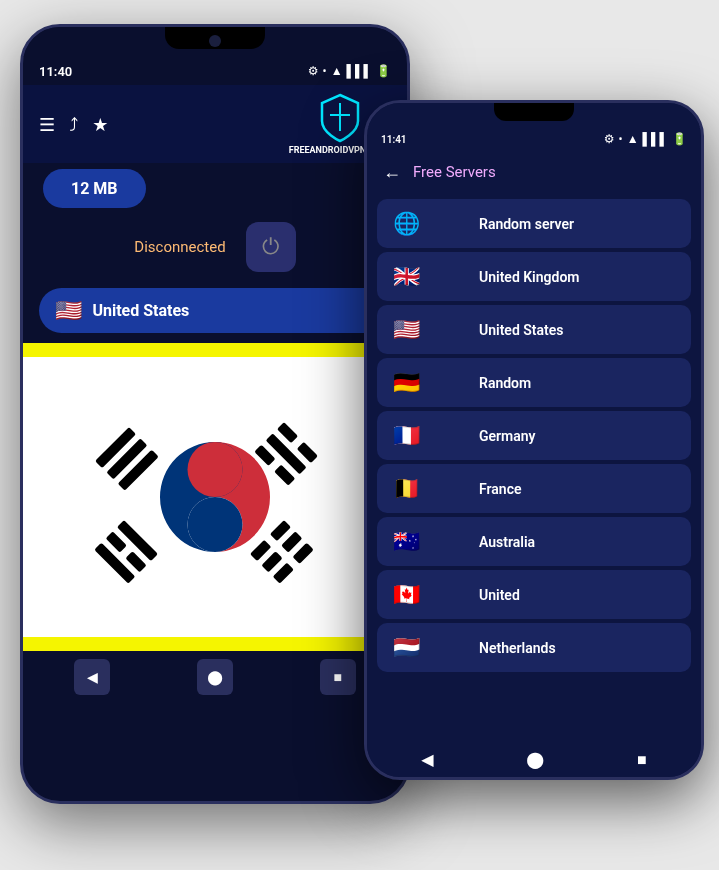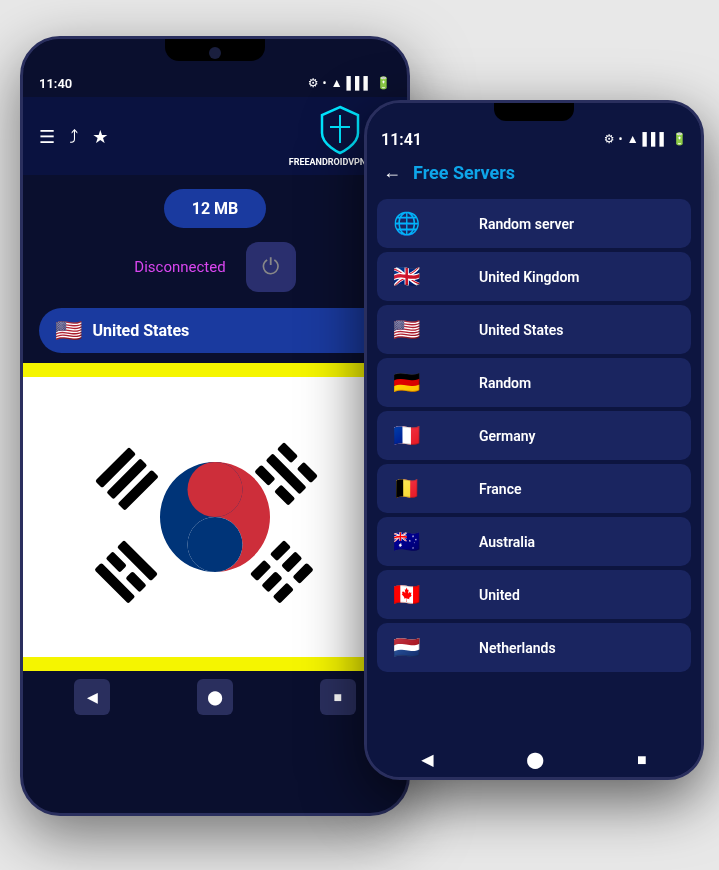--- a/index.html
+++ b/index.html
@@ -16,21 +16,21 @@
     }
 
     
     .phone-left {
       width: 390px;
       height: 780px;
       background: #0a0f2e;
       border-radius: 40px;
       position: absolute;
       left: 20px;
-      top: 36px;
+      top: 24px;
       box-shadow: 0 20px 60px rgba(0,0,0,0.5);
       border: 3px solid #2a2f5e;
       overflow: hidden;
       z-index: 1;
     }
 
     .phone-left .notch {
       width: 100%;
       height: 30px;
       background: #0a0f2e;
@@ -116,22 +116,22 @@
     .logo-text {
       font-size: 9px;
       color: white;
       font-weight: bold;
       margin-top: 2px;
     }
 
     
     .data-stats {
       display: flex;
-      justify-content: center;
-      padding: 14px 20px 8px;
+      justify-content: flex-start;
+      padding: 6px 20px 8px;
     }
 
     .data-pill {
       background: #1a3a9f;
       border-radius: 20px;
       padding: 10px 28px;
       color: white;
       font-weight: bold;
       font-size: 16px;
     }
@@ -139,21 +139,21 @@
     
     .disconnect-row {
       display: flex;
       align-items: center;
       justify-content: center;
       gap: 20px;
       padding: 6px 16px 10px;
     }
 
     .disconnect-label {
-      color: #d946ef;
+      color: #fdba74;
       font-size: 15px;
     }
 
     .power-btn {
       width: 50px;
       height: 50px;
       border-radius: 12px;
       background: #2a2f6e;
       display: flex;
       align-items: center;
@@ -273,41 +273,41 @@
       left: 50%;
       transform: translateX(-50%);
     }
 
     .phone-right .status-bar {
       padding: 2px 14px;
       height: 24px;
     }
 
     .phone-right .status-bar .time {
-      font-size: 16px;
+      font-size: 10px;
     }
 
     
     .right-header {
       display: flex;
       align-items: center;
       padding: 10px 16px 12px;
       background: #0d1540;
       gap: 12px;
     }
 
     .back-btn {
       color: white;
       font-size: 18px;
     }
 
     .right-title {
-      color: #0ea5e9;
-      font-size: 18px;
-      font-weight: 700;
+      color: #f0abfc;
+      font-size: 15px;
+      font-weight: 400;
     }
 
     
     .server-list {
       display: flex;
       flex-direction: column;
       gap: 4px;
       padding: 4px 10px;
       overflow-y: auto;
       flex: 1;

